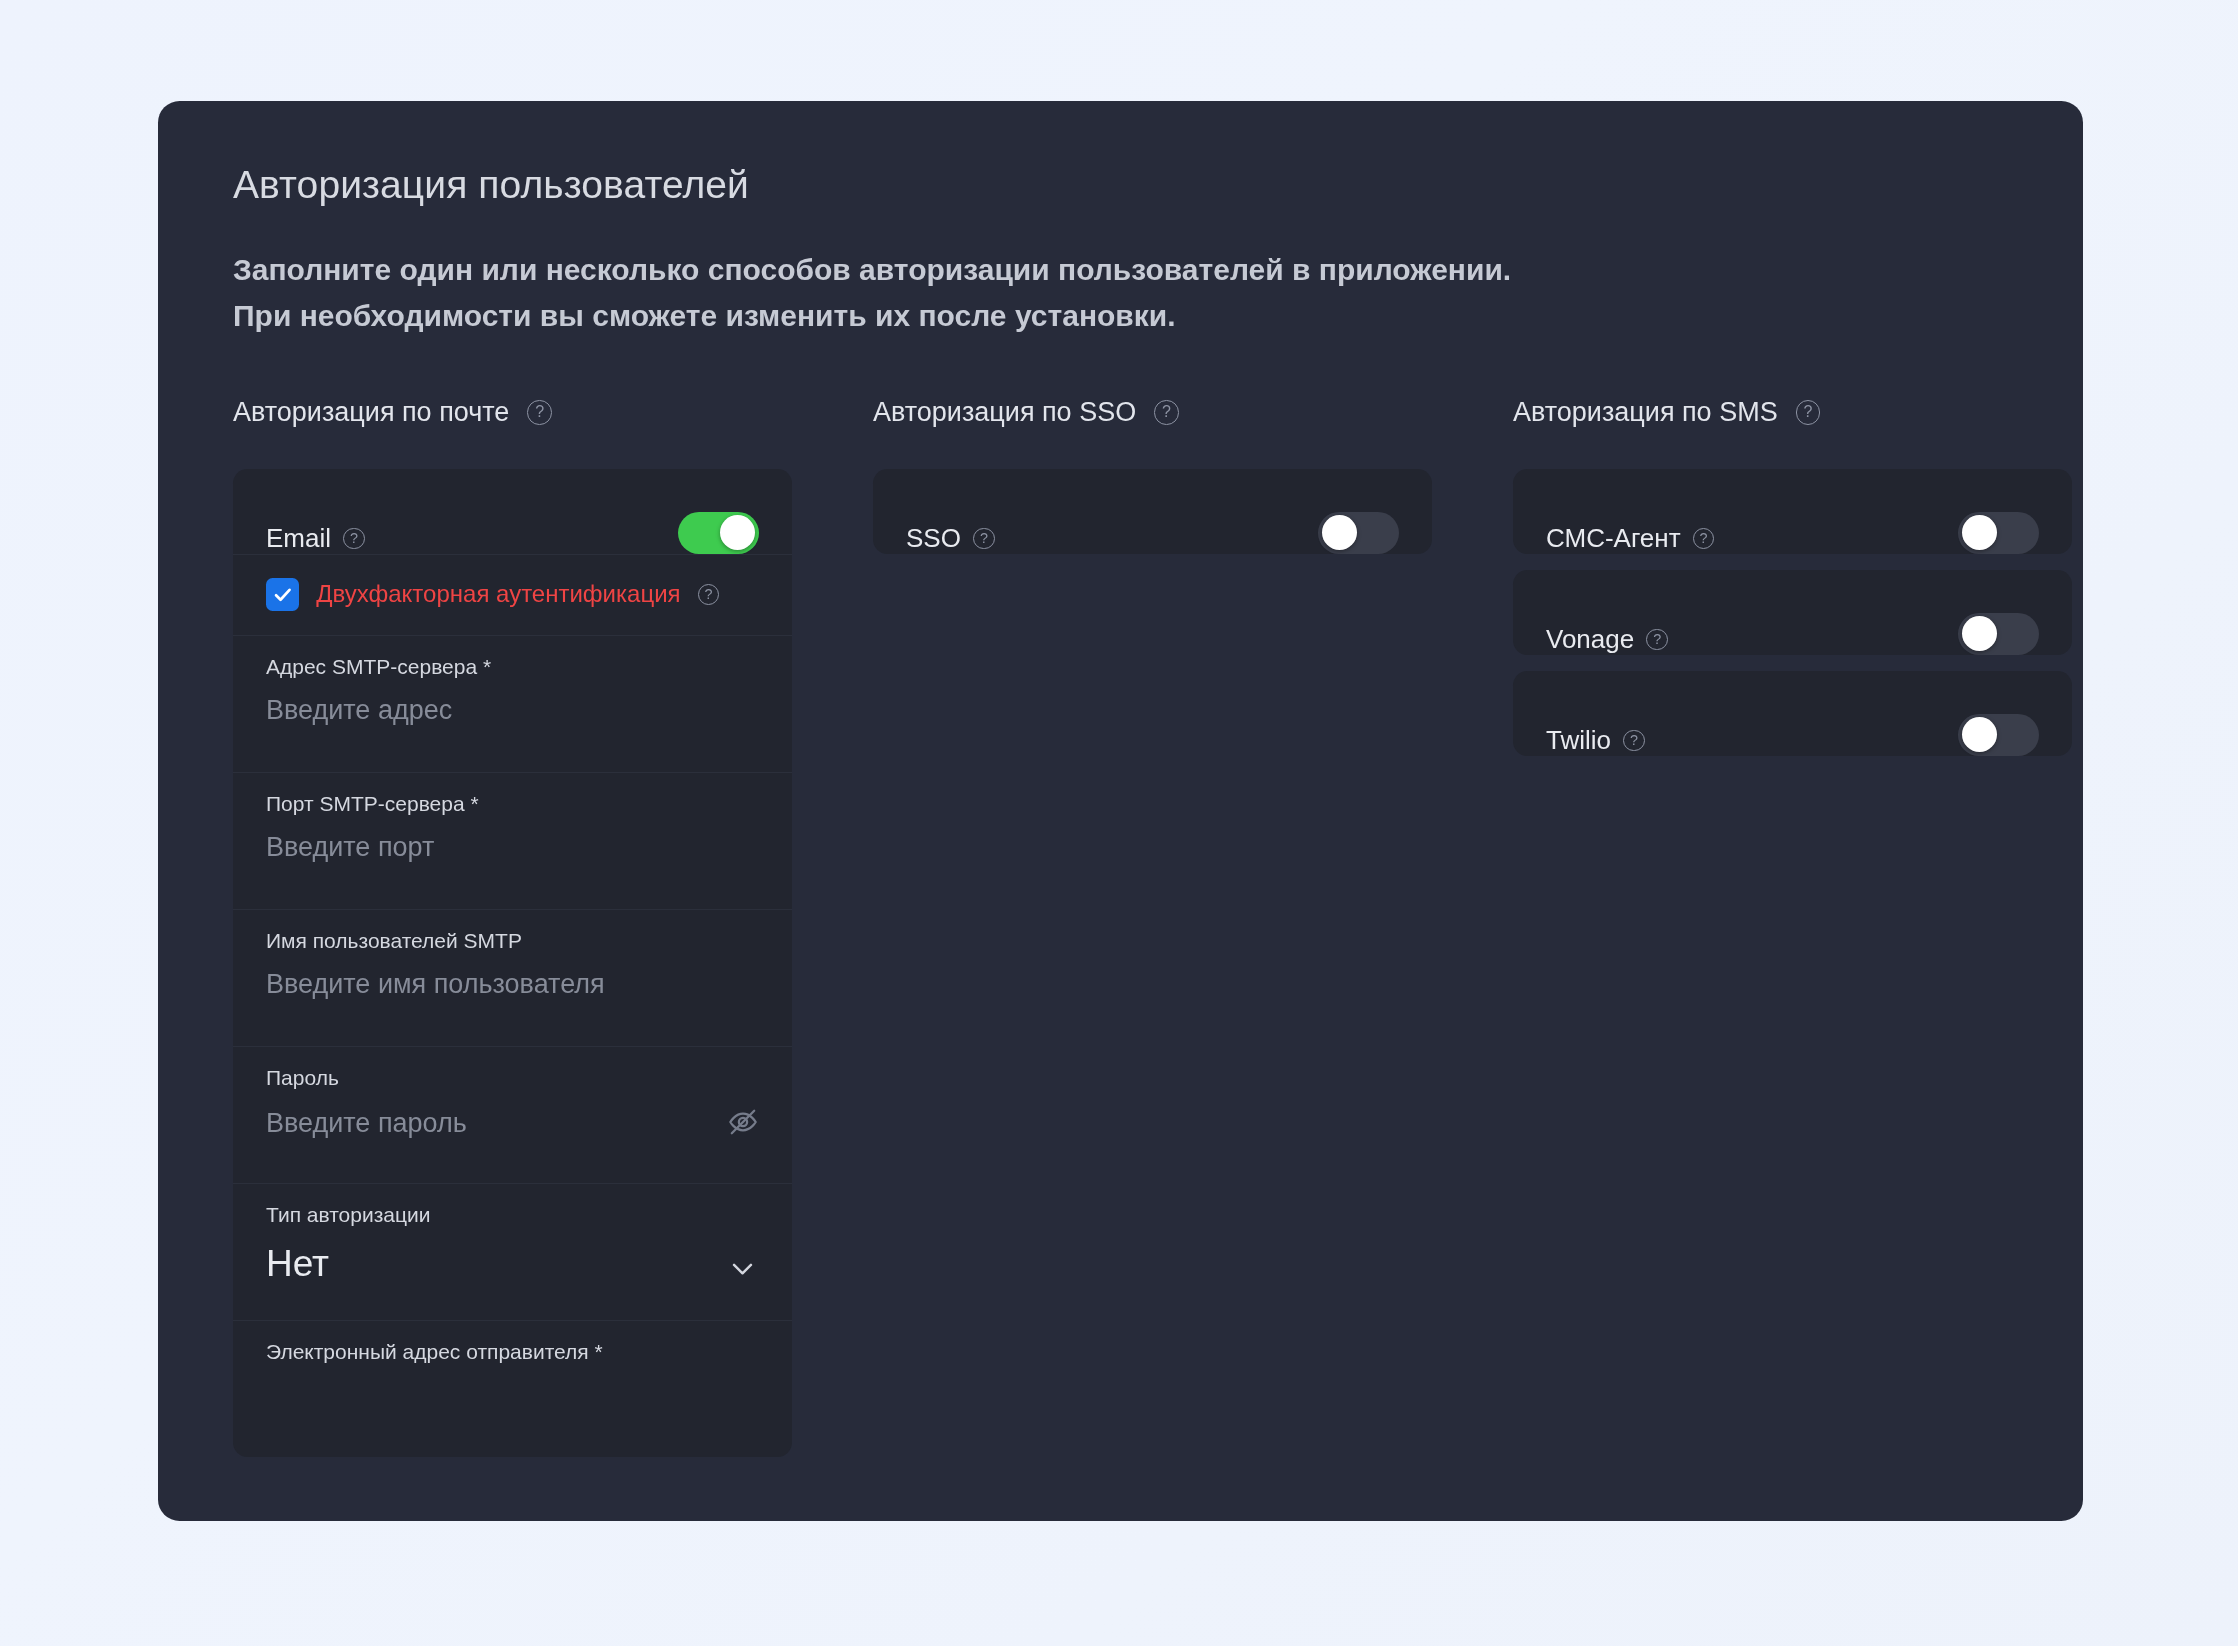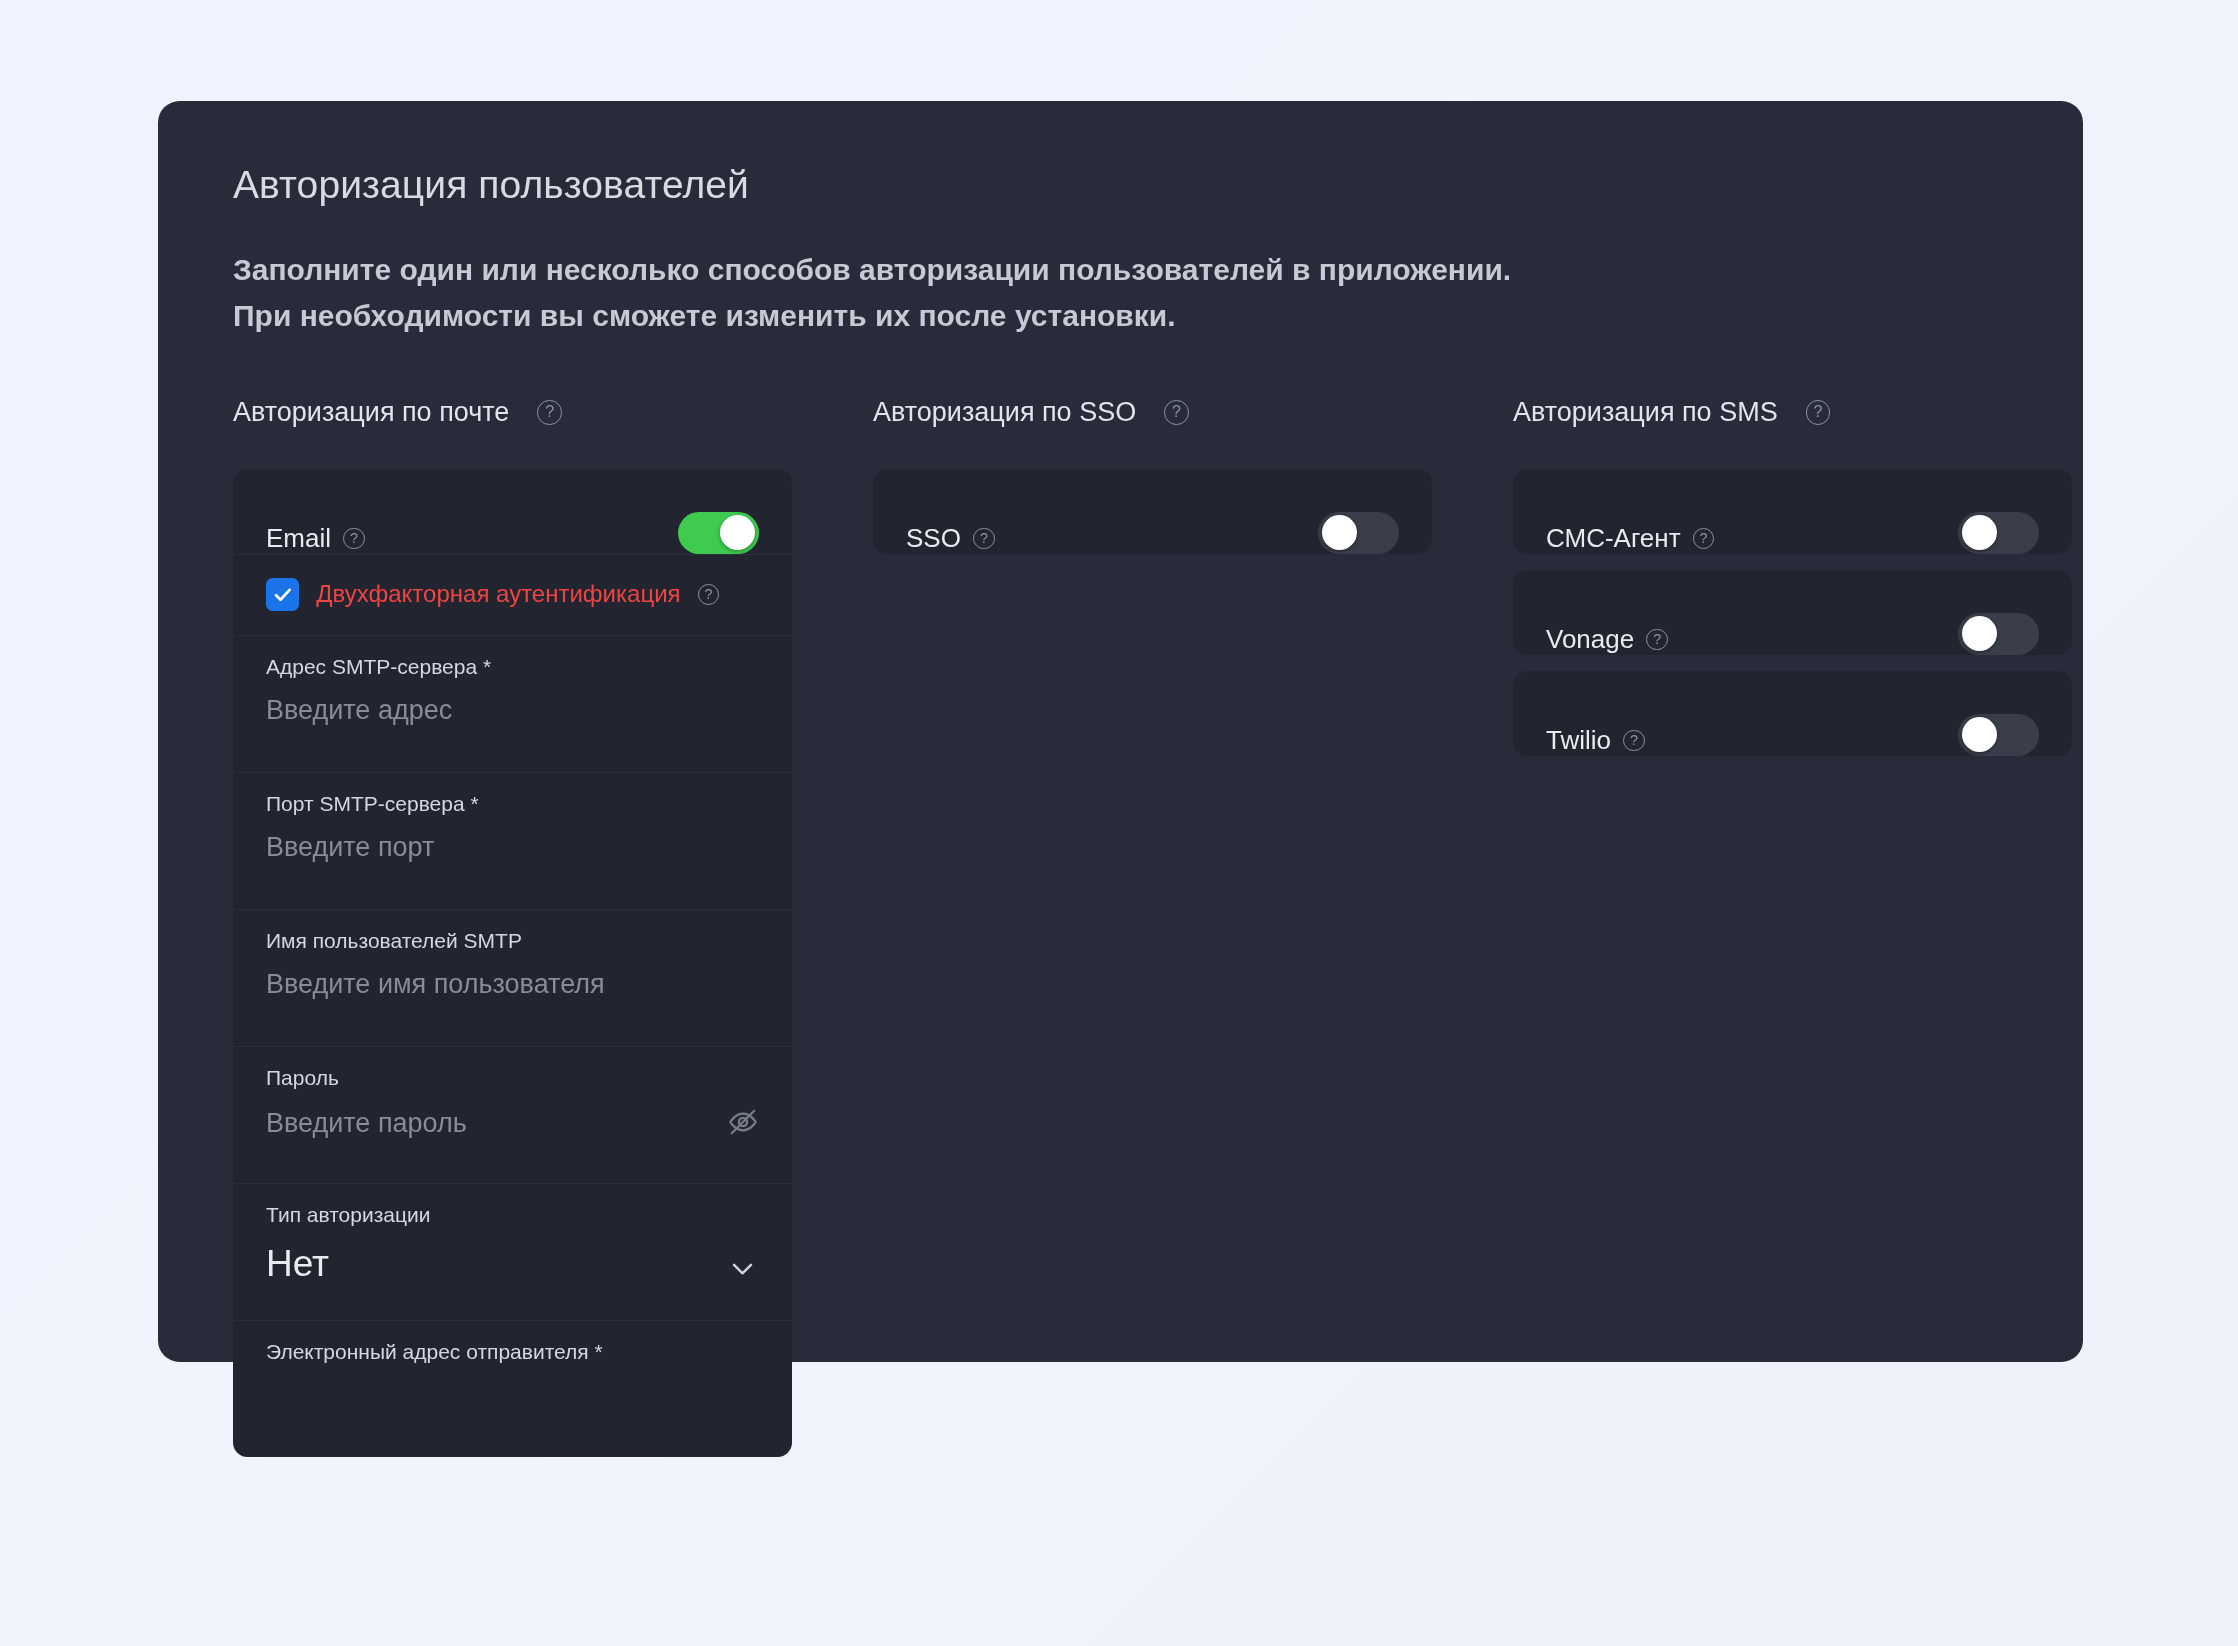--- a/index.html
+++ b/index.html
@@ -12,21 +12,21 @@
     background: linear-gradient(135deg, #eef3fd 0%, #eff4fd 40%, #edf2fb 100%);
     font-family: "Liberation Sans", "DejaVu Sans", sans-serif;
     overflow: hidden;
   }
 
   .panel {
     position: absolute;
     left: 158px;
     top: 101px;
     width: 1925px;
-    height: 1261px;
+    height: 1420px;
     background: #272b3a;
     border-radius: 21.6px;
     box-sizing: border-box;
     padding: 63px 75px 0 75px;
   }
 
   .page-title {
     color: #d8dbe2;
     font-size: 39px;
     font-weight: 400;
@@ -47,21 +47,21 @@
   .columns {
     display: flex;
     gap: 81px;
     align-items: flex-start;
   }
   .column { width: 559px; flex: 0 0 559px; }
 
   .col-head {
     display: flex;
     align-items: center;
-    gap: 28px;
+    gap: 18px;
     margin-bottom: 40px;
     height: 33px;
   }
   .col-head-label {
     color: #e2e5ec;
     font-size: 27px;
     font-weight: 400;
     white-space: nowrap;
   }
 

